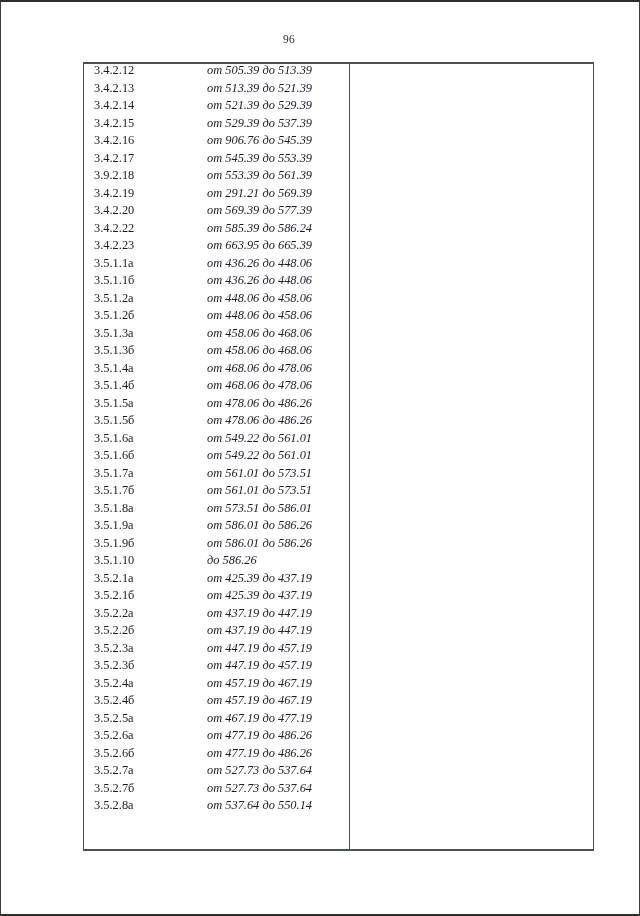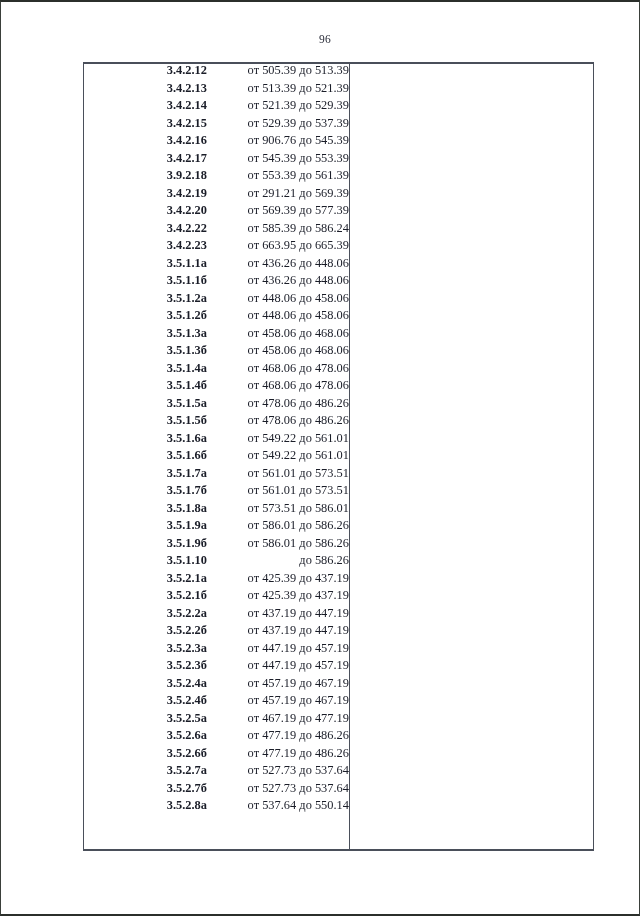--- a/index.html
+++ b/index.html
@@ -23,21 +23,20 @@
   }
   #page-number {
     position: absolute;
     top: 31px;
     left: 0;
     width: 576px;
     text-align: center;
     font-size: 11.5px;
     letter-spacing: 0.2px;
     color: #2a2d39;
-    margin-left: 36px;
   }
   #data-table {
     position: absolute;
     left: 82px;
     top: 60px;
     width: 511px;
     border-collapse: collapse;
     table-layout: fixed;
   }
   #data-table td {
@@ -45,28 +44,28 @@
     padding: 0;
     height: 17.5px;
     line-height: 17.5px;
     font-size: 12.4px;
     vertical-align: middle;
     white-space: nowrap;
   }
   .col-code {
     width: 113px;
     padding-left: 11px !important;
-    text-align: right;
+    text-align: left;
     color: #1a1d28;
-    font-weight: bold;
   }
   .col-range {
     width: 142px;
-    text-align: right;
+    text-align: left;
     color: #1a1d28;
+    font-style: italic;
   }
   .col-empty {
     width: 245px;
     border-left: 1px solid #4a4f5a !important;
   }
   #table-frame {
     position: absolute;
     left: 82px;
     top: 60px;
     width: 511px;

